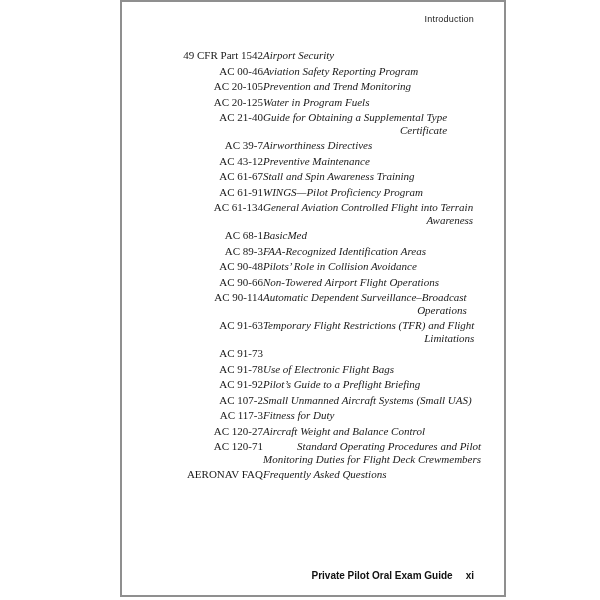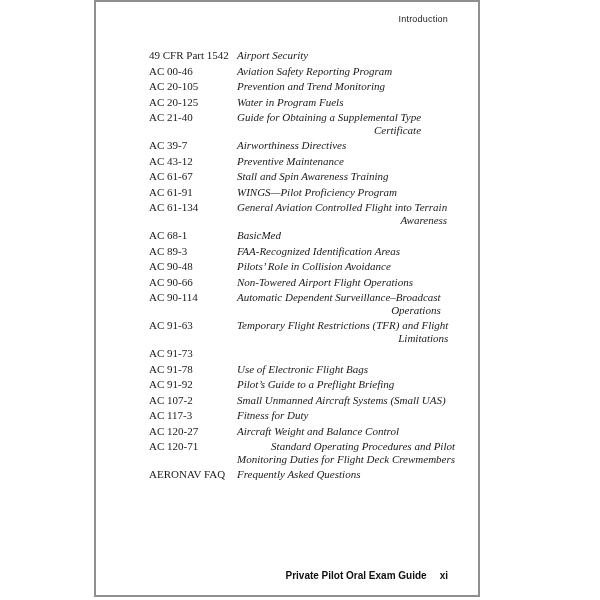--- a/index.html
+++ b/index.html
@@ -5,21 +5,21 @@
   * { margin: 0; padding: 0; box-sizing: border-box; }
   html, body {
     width: 600px; height: 600px;
     background: #ffffff;
     font-family: "Liberation Serif", serif;
     overflow: hidden;
     position: relative;
   }
   .page-frame {
     position: absolute;
-    left: 94px; top: 0;
+    left: 120px; top: 0;
     width: 386px; height: 597px;
     border: 2px solid #8f8f8f;
     background: #ffffff;
     text-decoration: underline;
   }
   .running-header {
     position: absolute;
     top: 12px; right: 30px;
     font-family: "Liberation Sans", sans-serif;
     font-size: 9px;
@@ -36,20 +36,21 @@
     align-items: flex-start;
     margin-bottom: 3px;
     font-size: 11px;
     line-height: 12.5px;
     color: #1a1a1a;
   }
   .ref-code {
     flex: none;
     width: 88px;
     white-space: nowrap;
+    text-align: right;
   }
   .ref-title {
     flex: none;
     font-style: italic;
   }
   .ref-title div {
     white-space: nowrap;
     text-align: right;
   }
   .page-footer {

